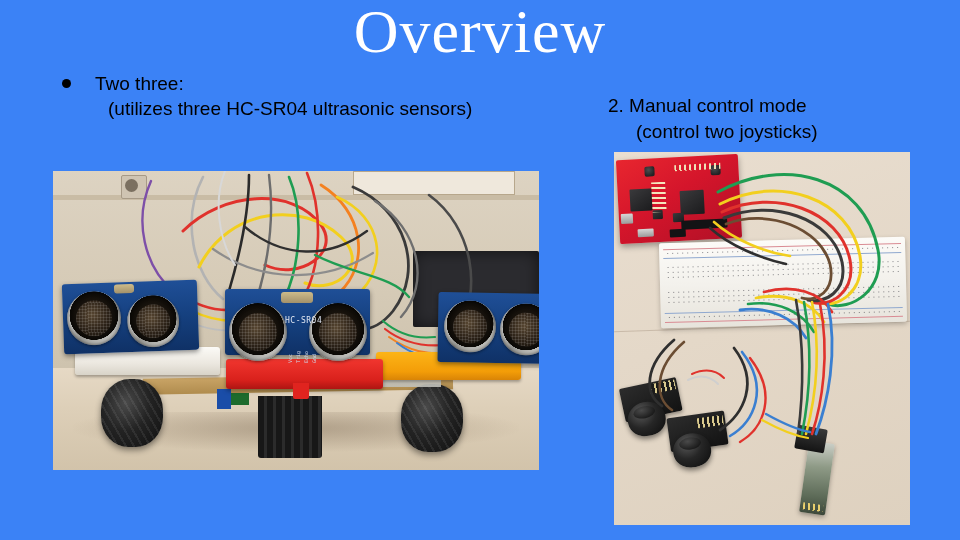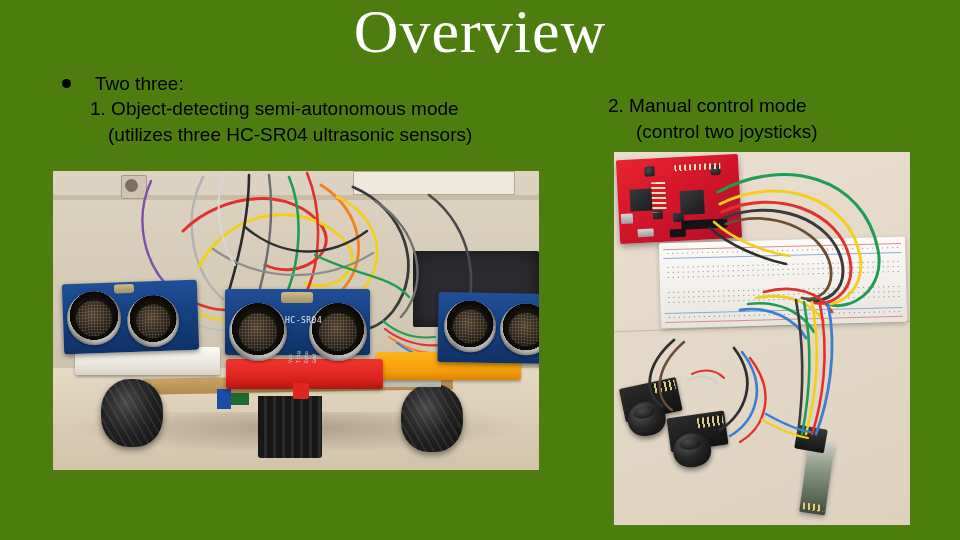--- a/index.html
+++ b/index.html
@@ -9,21 +9,21 @@
   body {
     width: 960px;
     height: 540px;
     overflow: hidden;
     font-family: "Liberation Sans", sans-serif;
   }
   #slide {
     position: relative;
     width: 960px;
     height: 540px;
-    background: #4d7c0f;
+    background: #3b82f6;
     overflow: hidden;
   }
 
   
   #slide-title {
     position: absolute;
     left: 0;
     top: -2px;
     width: 960px;
     text-align: center;
@@ -398,21 +398,20 @@
 
 <div id="slide">
 
   <div id="slide-title">Overview</div>
 
   <div id="left-text-block">
     <div class="bullet-row">
       <span id="bullet-marker"></span>
       <span id="bullet-label-two-modes">Two three:</span>
     </div>
-    <div id="numbered-line-1">1. Object-detecting semi-autonomous  mode</div>
     <div id="paren-line-1">(utilizes three HC-SR04 ultrasonic sensors)</div>
   </div>
 
   <div id="right-text-block">
     <div id="numbered-line-2">2. Manual control mode</div>
     <div id="paren-line-2">(control two joysticks)</div>
   </div>
 
   <div id="photo-robot-car">
 

